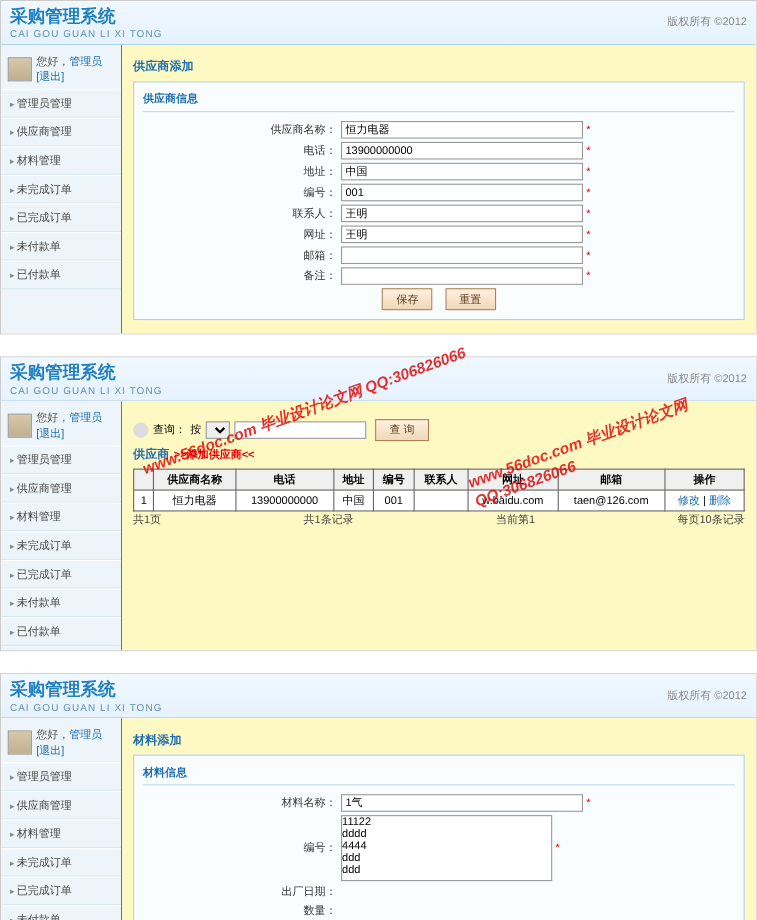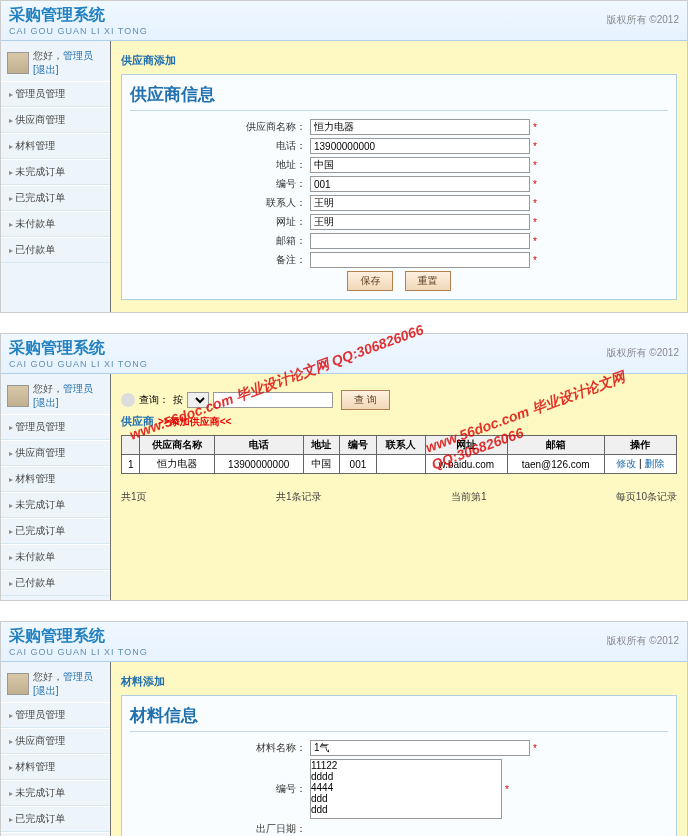--- a/index.html
+++ b/index.html
@@ -15,37 +15,37 @@
     .avatar { width: 22px; height: 22px; background: linear-gradient(#d8c8a8, #c0b090); border: 1px solid #999; }
     .user-info { display: flex; flex-direction: column; }
     .welcome { color: #555; }
     .username { color: #2070b0; }
     .logout { color: #2070b0; cursor: pointer; }
     .menu-item { padding: 5px 8px; border-bottom: 1px solid #d8e8f0; border-top: 1px solid #fff; color: #444; cursor: pointer; font-size: 10px; }
     .menu-item::before { content: "▸ "; color: #888; font-size: 8px; }
     .content { flex: 1; padding: 12px 10px; background: #fef9c3; }
     .page-title { color: #2070b0; font-size: 11px; font-weight: bold; margin-bottom: 6px; }
     .section-box { border: 1px solid #b0d0e0; padding: 8px; background: #fafdff; }
-    .section-title { color: #2070b0; font-weight: bold; font-size: 17px; border-bottom: 1px solid #c0d8e8; padding-bottom: 4px; margin-bottom: 8px; }
+    .section-title { color: #2070b0; font-weight: bold; font-size: 10px; border-bottom: 1px solid #c0d8e8; padding-bottom: 4px; margin-bottom: 8px; }
     .form-row { display: flex; align-items: center; margin-bottom: 3px; }
     .form-label { width: 180px; text-align: right; padding-right: 4px; color: #333; font-size: 10px; }
     .form-input { width: 220px; border: 1px solid #999; padding: 1px 3px; font-size: 10px; height: 16px; }
     .star { color: #d00; margin-left: 3px; font-size: 10px; }
     .btn-row { text-align: center; }
     .btn { display: inline-block; padding: 2px 12px; border: 1px solid #b08050; background: linear-gradient(#fff0e0, #f0d8b8); color: #604020; font-size: 10px; cursor: pointer; margin: 0 4px; }
     .search-row { display: flex; align-items: center; gap: 4px; padding: 4px 0; font-size: 10px; }
     .search-icon { width: 14px; height: 14px; background: #ddd; border-radius: 50%; display: inline-block; }
     .search-select { border: 1px solid #999; font-size: 10px; height: 16px; }
     .search-input { border: 1px solid #999; width: 120px; height: 16px; font-size: 10px; }
     .add-link { color: #e00; font-size: 10px; margin: 4px 0; display: block; }
     .data-table { width: 100%; border-collapse: collapse; font-size: 10px; margin-top: 4px; }
     .data-table th, .data-table td { border: 1px solid #666; padding: 2px 4px; text-align: center; background: #fff; }
     .data-table th { background: #f0f0f0; }
     .action-link { color: #2070b0; cursor: pointer; }
-    .pager { display: flex; justify-content: space-between; font-size: 10px; margin-top: 16px; color: #444; }
+    .pager { display: flex; justify-content: space-between; font-size: 10px; margin-top: 0; color: #444; }
     .textarea { width: 192px; height: 60px; border: 1px solid #999; font-size: 10px; resize: none; }
     .watermark { position: absolute; color: #d00; font-size: 14px; font-weight: bold; font-style: italic; transform: rotate(-20deg); pointer-events: none; opacity: 0.8; }
     .screen-rel { position: relative; }
   </style>
 </head>
 <body>
 
 <div class="screen screen-rel">
   <div class="header">
     <span class="copyright">版权所有 ©2012</span>

